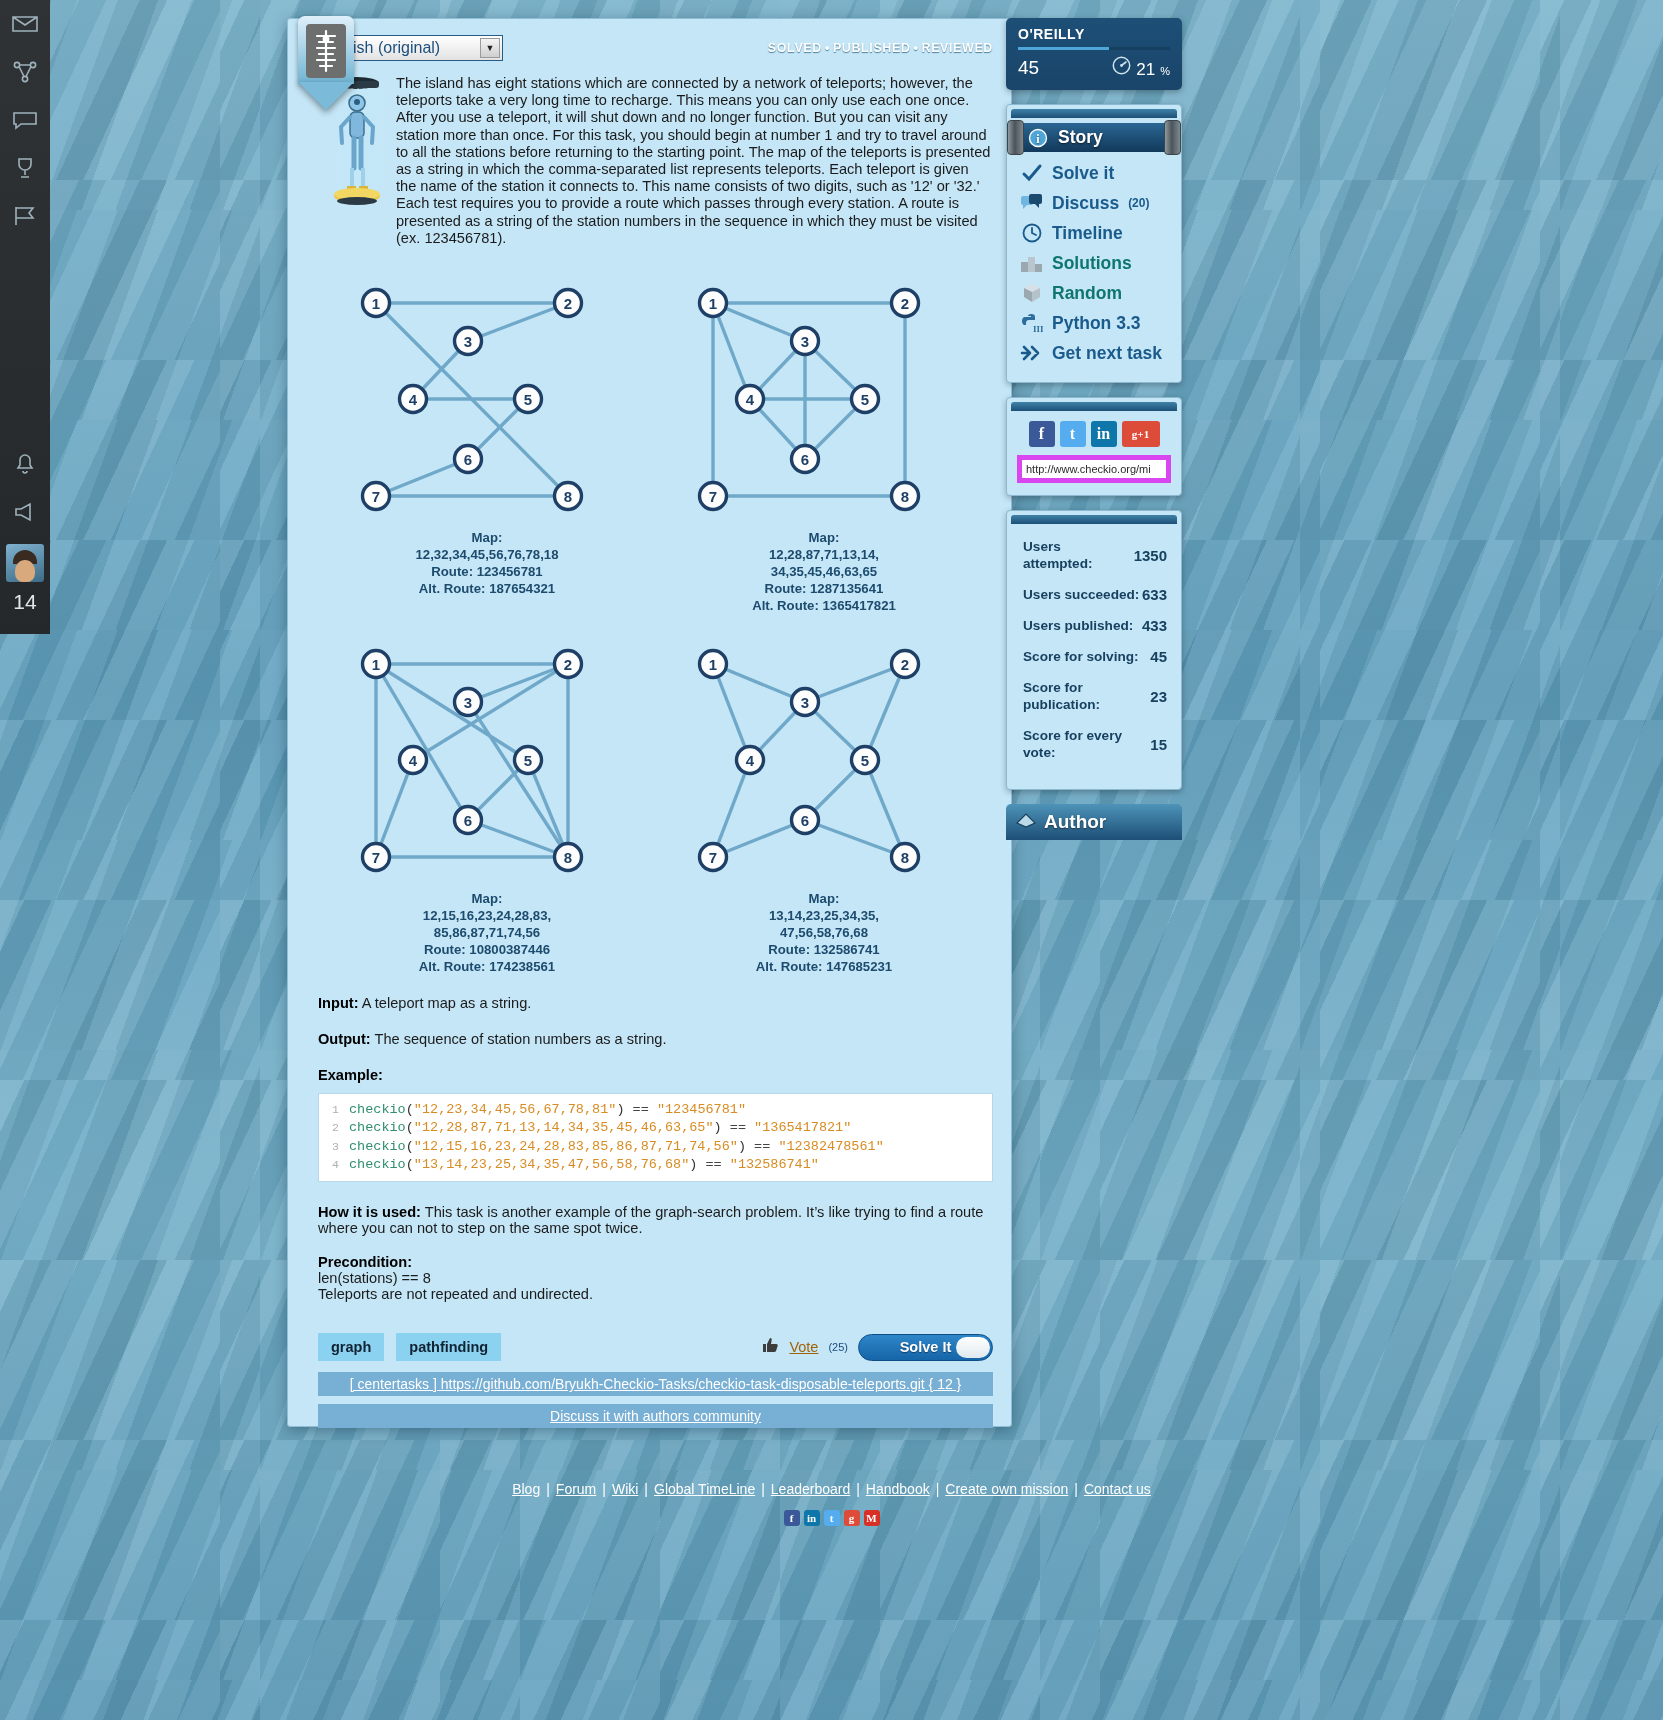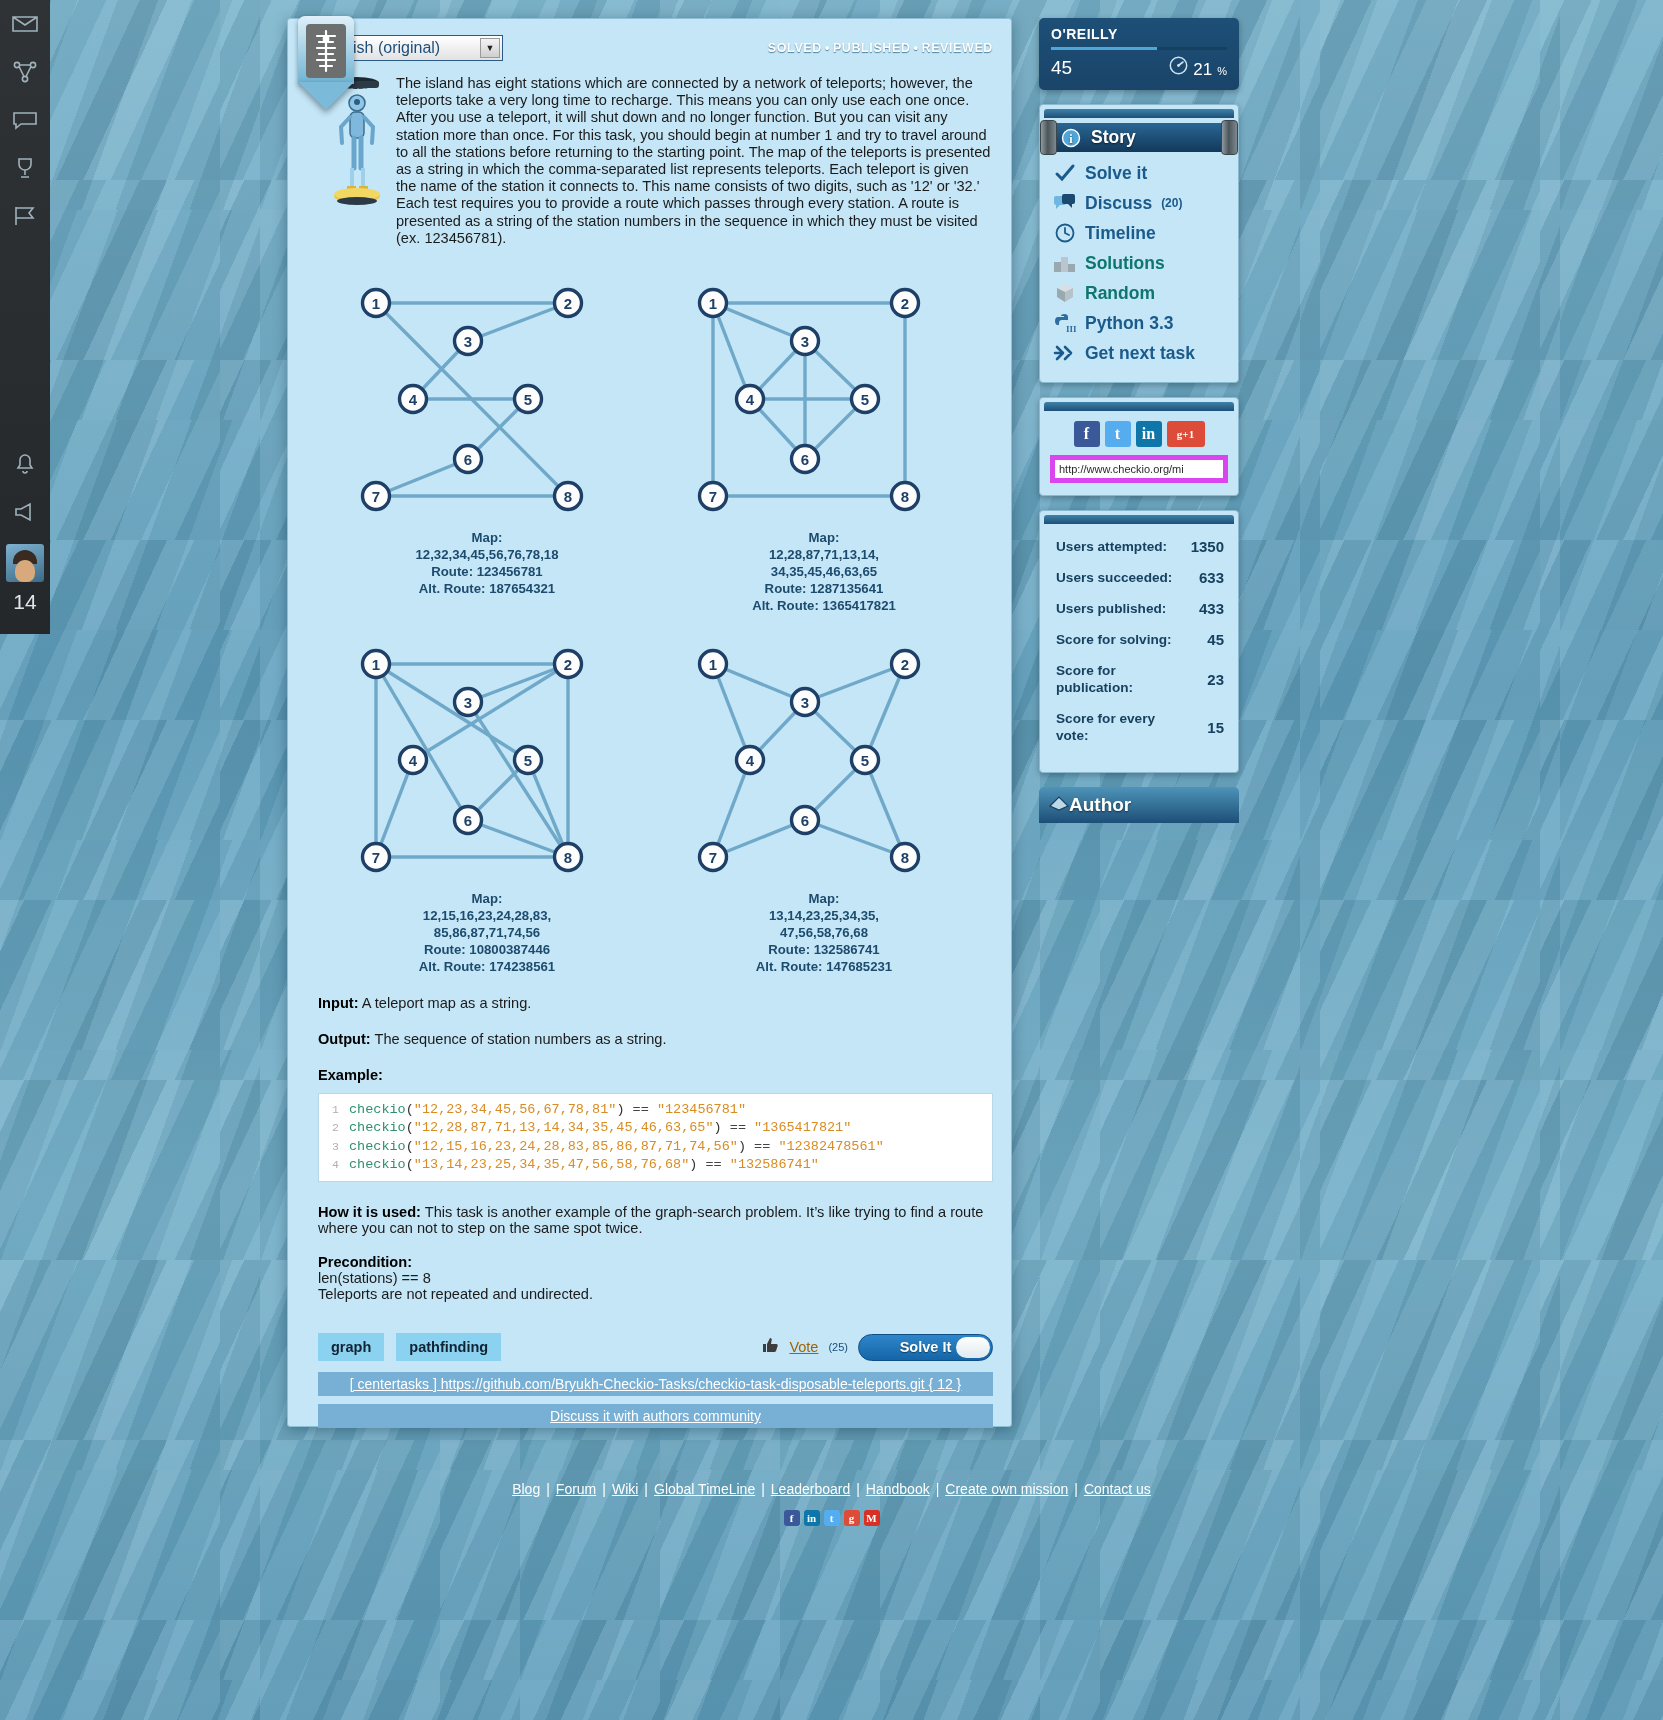--- a/index.html
+++ b/index.html
@@ -170,21 +170,21 @@
     position:absolute; right:2px; top:2px; width:34px; height:21px; border-radius:11px;
     background:linear-gradient(180deg,#ffffff,#dfe9ee);
   }
   .widebar {
     display:block; text-align:center; background:#78afd4; color:#ffffff;
     font-size:14px; text-decoration:underline; padding:4px 0; margin-top:8px;
     white-space:nowrap; overflow:hidden; text-overflow:ellipsis;
   }
 
   
-  #rightcol { position:absolute; left:1039px; top:18px; width:200px; z-index:10; }
+  #rightcol { position:absolute; left:1006px; top:18px; width:176px; z-index:10; }
   .panel { margin-bottom:14px; }
 
   #oreilly {
     background:linear-gradient(180deg,#1d4f77,#1a4469);
     border-radius:5px; padding:8px 12px 10px 12px; position:relative;
     box-shadow:0 2px 6px rgba(0,0,0,.3);
   }
   #oreilly .name { color:#fff; font-size:14px; font-weight:bold; letter-spacing:.5px; }
   #oreilly .sep { height:3px; margin:5px 0 6px 0; background:#16405f; position:relative; }
   #oreilly .sep i { position:absolute; left:0; top:0; height:3px; width:60%; background:#4fa6d8; }
@@ -234,21 +234,21 @@
   }
 
   #stats { padding:14px 14px 14px 16px; }
   .stat { display:flex; align-items:center; margin-bottom:14px; }
   .stat .k { font-size:13.6px; font-weight:bold; color:#17415f; line-height:17px; width:118px; }
   .stat .v { margin-left:auto; font-size:15px; font-weight:bold; color:#17415f; }
 
   #author-hdr {
     height:36px; border-radius:5px 5px 0 0;
     background:linear-gradient(180deg,#4e93b8,#1d4f77);
-    display:flex; align-items:center; padding:0 10px;
+    display:flex; align-items:center; gap:8px; padding:0 10px;
     color:#fff; font-size:19px; font-weight:bold; text-shadow:0 1px 2px rgba(0,0,0,.5);
   }
   #author-body { padding:8px; }
   #author-card {
     background:linear-gradient(180deg,#dff1fb,#b7dff3);
     border:1px solid #9ec9dd; display:flex; align-items:center; gap:9px; padding:6px 8px;
     position:relative;
   }
   #author-avatar { width:34px; height:34px; border-radius:3px; background:linear-gradient(160deg,#4a6b82,#20323f);
                    position:relative; overflow:hidden; }

